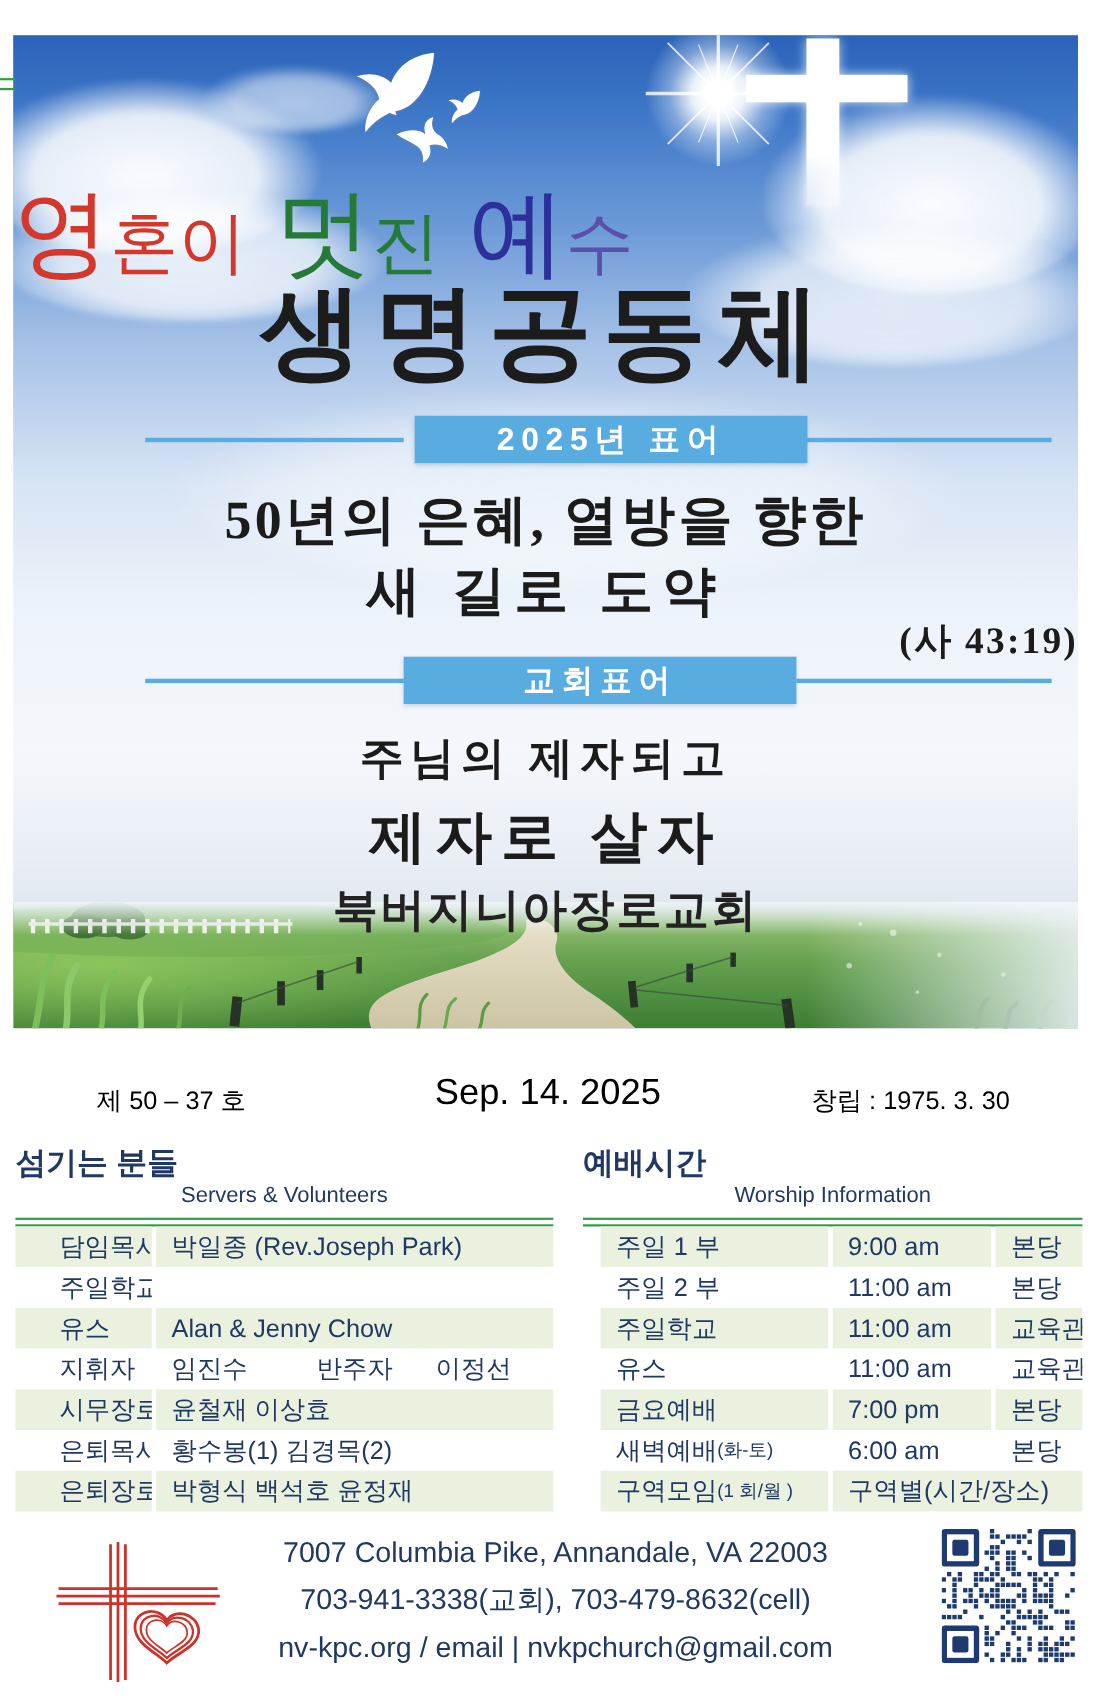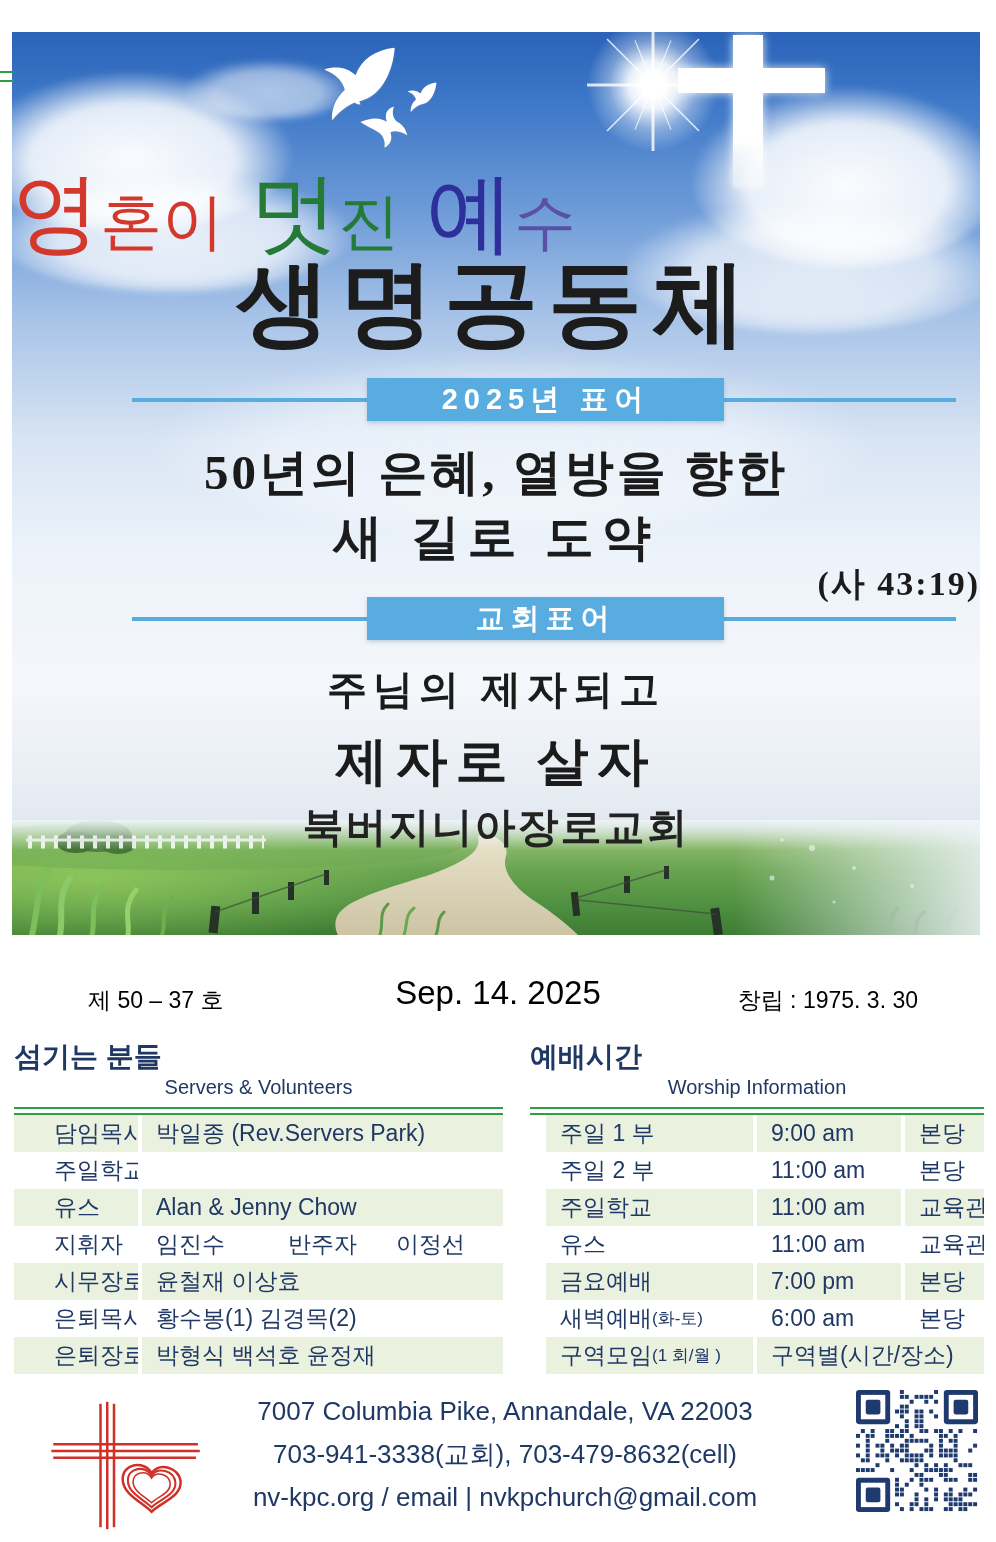--- a/index.html
+++ b/index.html
@@ -39,21 +39,21 @@
   .t-big{font-size:88px;}
   .t-sm{font-size:62px;}
   .t-red{color:#d4372b;} .t-green{color:#267a38;} .t-blue{color:#2d2f9b;} .t-violet{color:#5a50a8;}
   .t-gap{display:inline-block;width:26px;}
   .title2{position:absolute;left:0;top:224px;width:100%;text-align:center;color:#1c1c1c;
     font-family:"Liberation Serif",serif;font-weight:bold;font-size:94px;line-height:1;letter-spacing:10px;}
 
   .banner{position:absolute;left:355px;width:357px;height:43px;background:#58ace0;
     display:flex;align-items:center;justify-content:center;color:#ffffff;font-weight:bold;
     font-size:29px;letter-spacing:6px;box-shadow:0 2px 4px rgba(60,90,120,.25);}
-  .b1{top:346px;} .b2{top:565px;}
+  .b1{top:346px;margin-left:10px;} .b2{top:565px;}
   .bline{position:absolute;height:4px;background:#58ace0;}
   .bl1l{left:120px;top:366px;width:235px;} .bl1r{left:712px;top:366px;width:232px;}
   .bl2l{left:120px;top:585px;width:235px;} .bl2r{left:712px;top:585px;width:232px;}
 
   .slogan{position:absolute;left:0;width:100%;text-align:center;color:#1b1b1b;
     font-family:"Liberation Serif",serif;font-weight:bold;line-height:1;}
   .s1a{top:416px;font-size:49px;letter-spacing:3px;}
   .s1b{top:481px;font-size:49px;letter-spacing:8px;}
   .sref{top:535px;font-size:34px;font-weight:bold;letter-spacing:2px;text-align:right;}
   .s2a{top:638px;font-size:40px;letter-spacing:6px;}
@@ -241,21 +241,21 @@
   <div class="issue">제 50 – 37 호</div>
   <div class="founded">창립 : 1975. 3. 30</div>
 
   <div class="col col-l">
     <div class="col-heading">섬기는 분들</div>
     <div class="col-sub">Servers &amp; Volunteers</div>
     <div class="dline"></div>
     <div>
       <div class="trow g">
         <div class="c cl0">담임목사</div>
-        <div class="c cl1">박일종 (Rev.Servers Park)</div>
+        <div class="c cl1">박일종 (Rev.Joseph Park)</div>
       </div>
       <div class="trow">
         <div class="c cl0">주일학교</div>
         <div class="c cl1"></div>
       </div>
       <div class="trow g">
         <div class="c cl0">유스</div>
         <div class="c cl1">Alan &amp; Jenny Chow</div>
       </div>
       <div class="trow">

